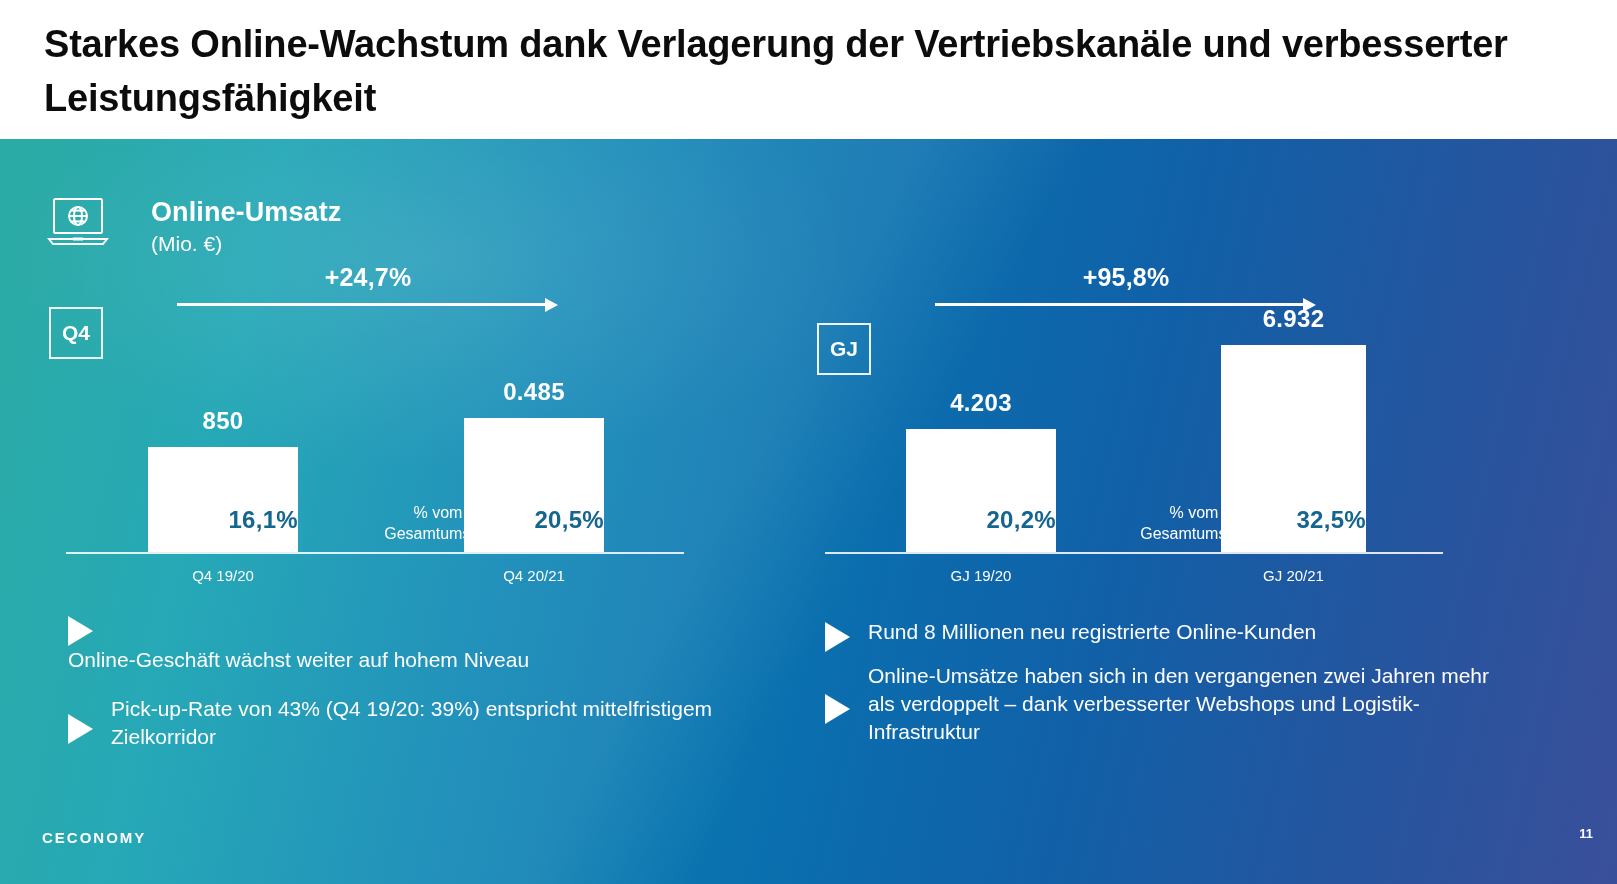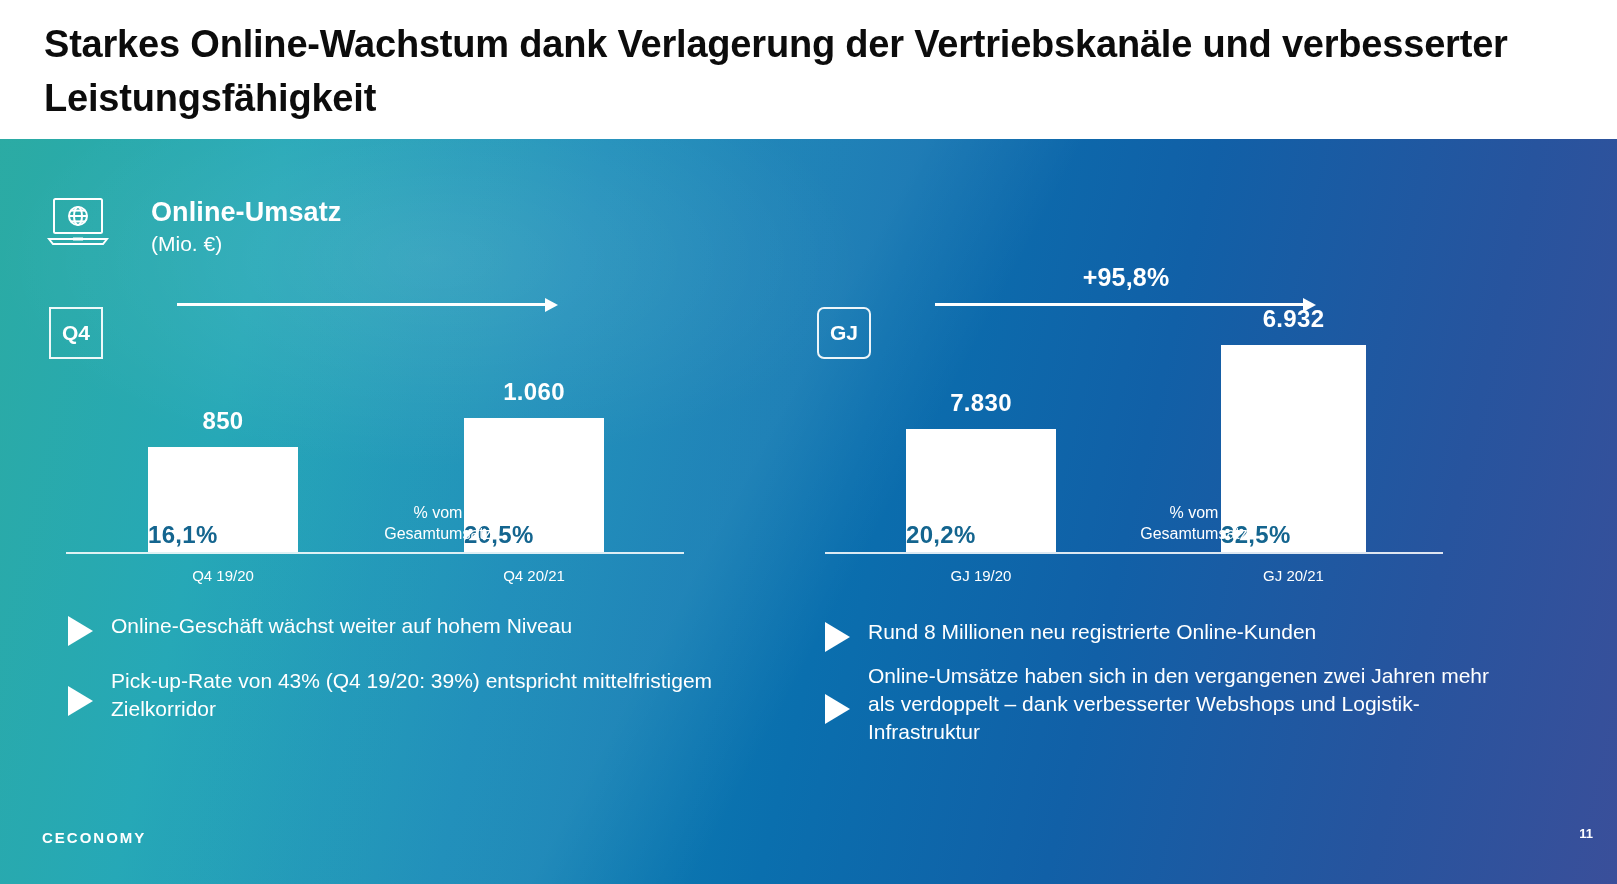--- a/index.html
+++ b/index.html
@@ -45,21 +45,21 @@
   .metric-unit { font-size:21px; font-weight:normal; line-height:1.35; }
 
   
   .badge {
     position:absolute; width:54px; height:52px;
     border:2px solid rgba(255,255,255,0.92);
     color:#ffffff; font-size:21px; font-weight:bold;
     display:flex; align-items:center; justify-content:center;
   }
   .badge-q4 { left:49px; top:307px; }
-  .badge-gj { left:817px; top:307px;border-radius:7px; }
+  .badge-gj { left:817px; top:323px; }
 
   
   .growth { position:absolute; height:60px; }
   .growth .pct {
     position:absolute; left:0; top:0; width:100%;
     text-align:center; color:#ffffff; font-size:25px; font-weight:bold;
     letter-spacing:0.2px;
   }
   .growth .arrow-line {
     position:absolute; left:0; bottom:17px; height:3px;
@@ -90,22 +90,22 @@
   }
   .bar {
     position:absolute; bottom:38px; background:#ffffff;
   }
   .bar-value {
     position:absolute; width:100%; text-align:center;
     top:-40px; color:#ffffff; font-size:24px; font-weight:bold;
     letter-spacing:0.3px;
   }
   .bar-share {
-    position:absolute; width:100%; text-align:left;
-    bottom:3px; color:#14658f; font-size:24px; font-weight:bold;
+    position:absolute; width:100%; text-align:right;
+    bottom:18px; color:#14658f; font-size:24px; font-weight:bold;
     letter-spacing:0.3px;
   }
   .cat-label {
     position:absolute; bottom:6px; text-align:center;
     color:#ffffff; font-size:15px; font-weight:normal;
   }
   .share-note {
     position:absolute; bottom:45px; width:150px; text-align:center;
     color:#ffffff; font-size:16px; line-height:1.35; font-weight:normal;
   }
@@ -132,21 +132,21 @@
   .bullet { position:relative; display:flex; align-items:flex-start; }
   .bullet-marker {
     flex:0 0 auto; margin-right:18px;
     width:0; height:0;
     border-top:15px solid transparent;
     border-bottom:15px solid transparent;
     border-left:25px solid #ffffff;
   }
   .bullet-text { font-size:21px; line-height:1.33; font-weight:normal; }
 
-  .bullets-left .bullet-1 { margin-bottom:21px; }
+  .bullets-left .bullet-1 { margin-bottom:21px;flex-direction:column; }
   .bullets-left .bullet-1 .bullet-marker { margin-top:4px; }
   .bullets-left .bullet-2 .bullet-marker { margin-top:19px; }
 
   .bullets-right .bullet-1 { margin-bottom:10px; }
   .bullets-right .bullet-1 .bullet-marker { margin-top:4px; }
   .bullets-right .bullet-2 .bullet-marker { margin-top:32px; }
 
   
   .logo {
     position:absolute; left:42px; top:829px;
@@ -187,48 +187,49 @@
   <div class="metric-label">
     <div class="metric-title">Online-Umsatz</div>
     <div class="metric-unit">(Mio. €)</div>
   </div>
 
   <div class="badge badge-q4">Q4</div>
 
   <div class="badge badge-gj">GJ</div>
 
   <div class="growth growth-q4">
+    <div class="pct">+24,7%</div>
     <div class="arrow-line"></div>
     <div class="arrow-head"></div>
   </div>
 
   <div class="growth growth-gj">
     <div class="pct">+95,8%</div>
     <div class="arrow-line"></div>
     <div class="arrow-head"></div>
   </div>
 
   <div class="chart chart-left">
     <div class="bar bar-1">
       <div class="bar-value">850</div>
       <div class="bar-share">16,1%</div>
     </div>
     <div class="bar bar-2">
-      <div class="bar-value">1.060</div>
+      <div class="bar-value">0.485</div>
       <div class="bar-share">20,5%</div>
     </div>
     <div class="share-note">% vom Gesamtumsatz</div>
     <div class="axis"></div>
     <div class="cat-label cat-1">Q4 19/20</div>
     <div class="cat-label cat-2">Q4 20/21</div>
   </div>
 
   <div class="chart chart-right">
     <div class="bar bar-1">
-      <div class="bar-value">7.830</div>
+      <div class="bar-value">4.203</div>
       <div class="bar-share">20,2%</div>
     </div>
     <div class="bar bar-2">
       <div class="bar-value">6.932</div>
       <div class="bar-share">32,5%</div>
     </div>
     <div class="share-note">% vom Gesamtumsatz</div>
     <div class="axis"></div>
     <div class="cat-label cat-1">GJ 19/20</div>
     <div class="cat-label cat-2">GJ 20/21</div>

